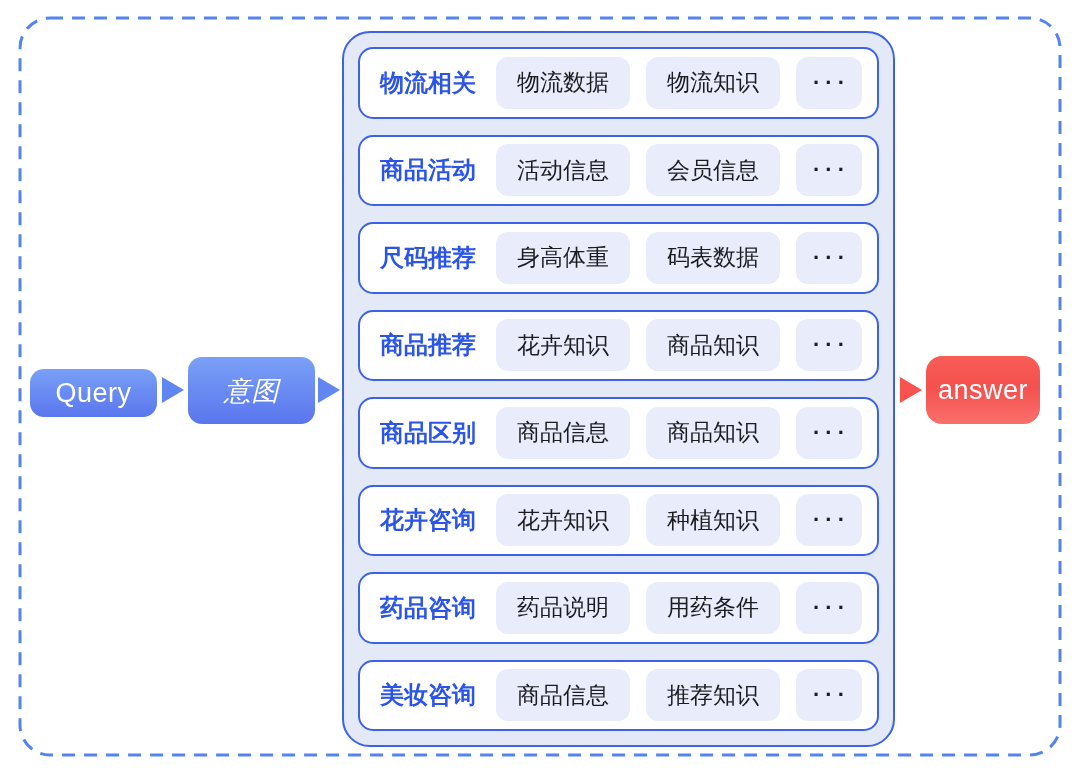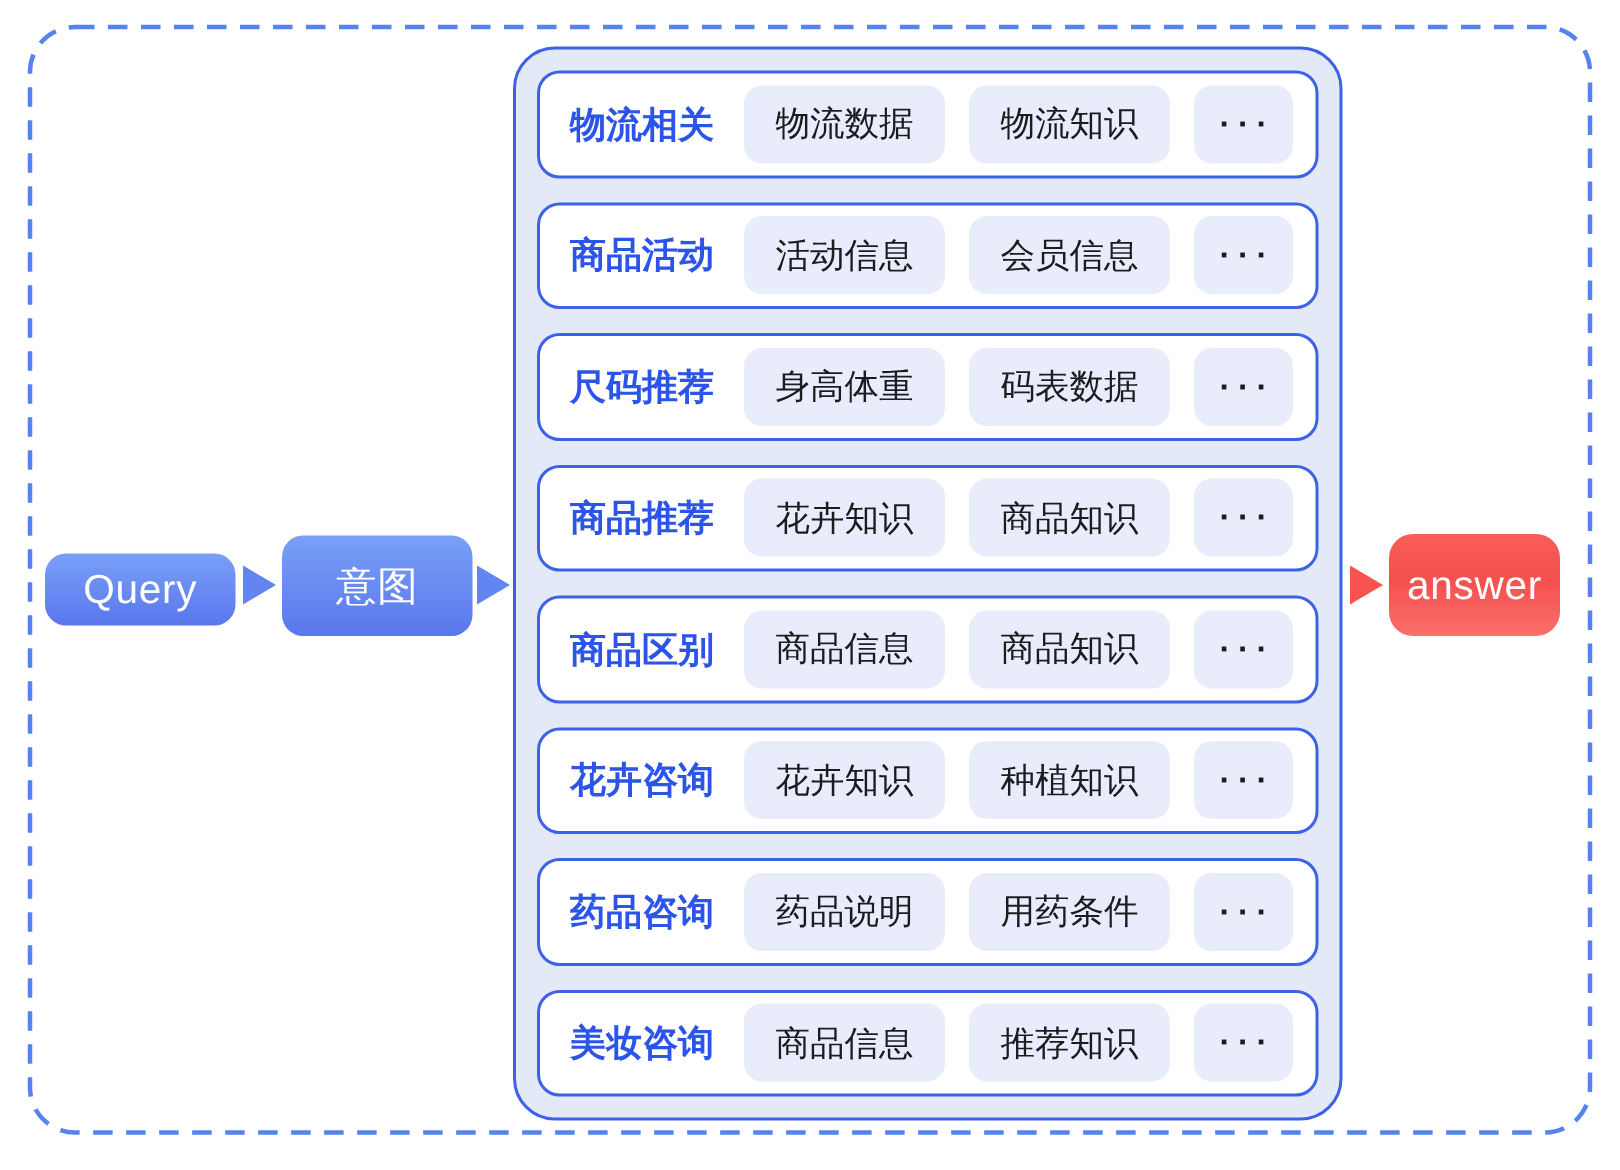--- a/index.html
+++ b/index.html
@@ -9,21 +9,21 @@
   }
   .dashed-frame{position:absolute;left:0;top:0;width:1080px;height:780px;pointer-events:none;}
   
   .node{
     position:absolute;display:flex;align-items:center;justify-content:center;
     color:#ffffff;font-size:27px;font-weight:500;letter-spacing:.5px;
   }
   .node-query{left:30px;top:357px;width:127px;height:48px;border-radius:14px;
     background:linear-gradient(180deg,#79A0F7 0%,#5A76ED 100%);margin-top:12px;}
   .node-intent{left:188px;top:357px;width:127px;height:67px;border-radius:14px;
-    background:linear-gradient(180deg,#79A0F7 0%,#5A76ED 100%);}
+    background:linear-gradient(180deg,#79A0F7 0%,#5A76ED 100%);font-style:italic;}
   .node-answer{left:926px;top:356px;width:114px;height:68px;border-radius:16px;
     background:linear-gradient(180deg,#F95D58 0%,#F4504E 45%,#F9706B 100%);}
   
   .arrow{position:absolute;width:0;height:0;border-top:13px solid transparent;border-bottom:13px solid transparent;}
   .arrow-blue{border-left:22px solid #6186F2;}
   .arrow-red{border-left:22px solid #F8534F;}
   .arrow-1{left:162px;top:377px;}
   .arrow-2{left:318px;top:377px;}
   .arrow-3{left:900px;top:377px;}
   

